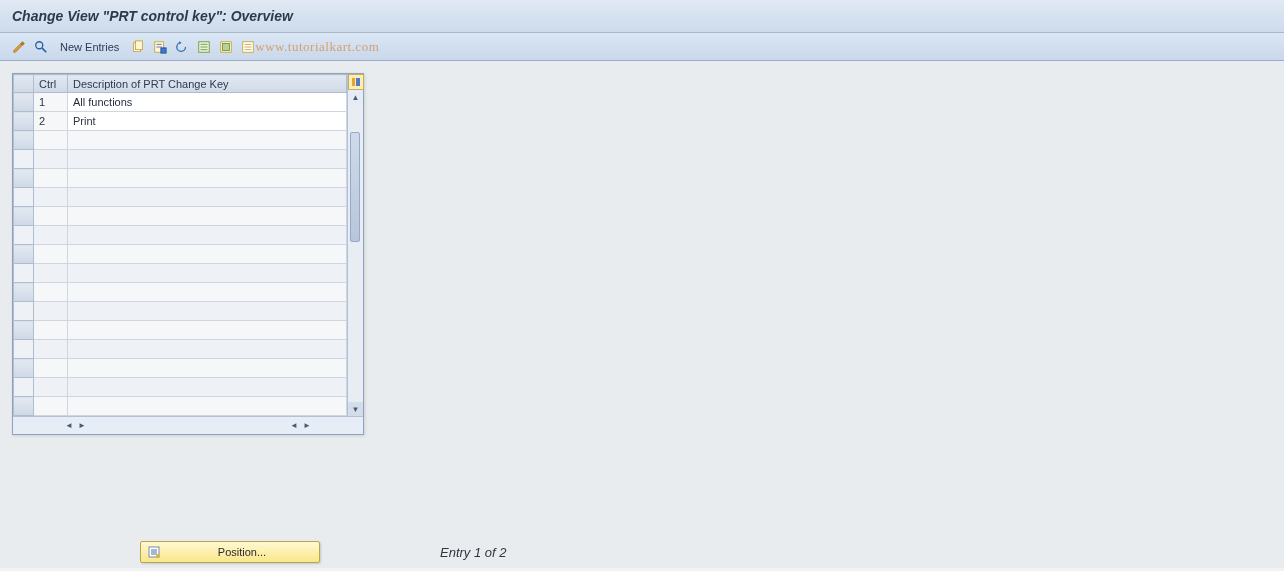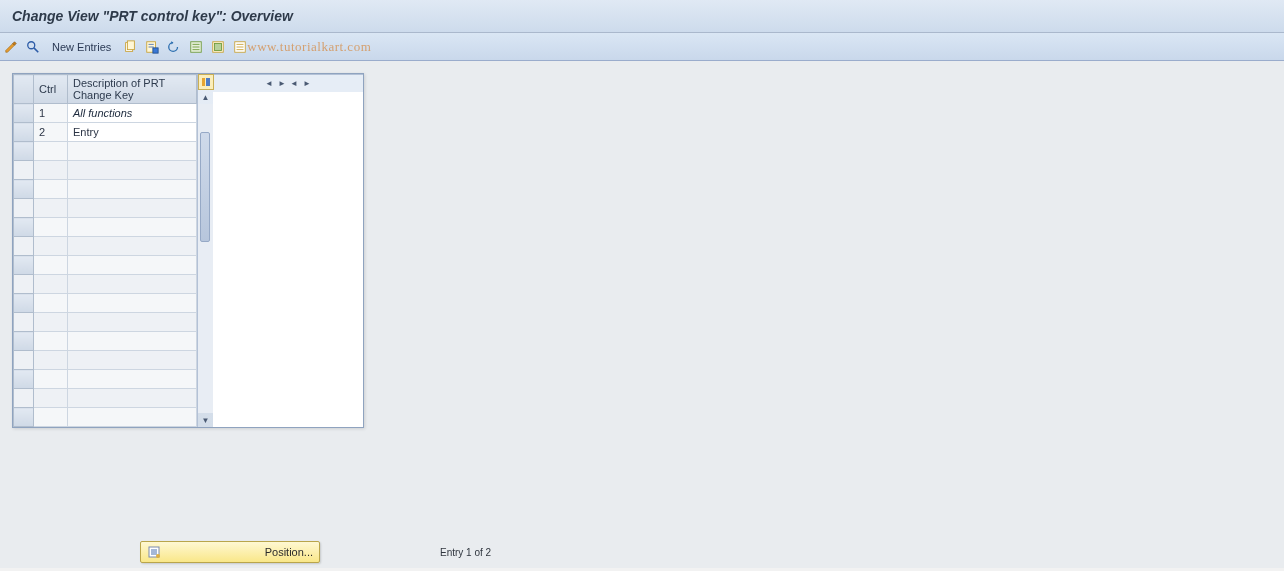--- a/index.html
+++ b/index.html
@@ -16,21 +16,21 @@
     font-weight: bold;
     font-style: italic;
     font-size: 14px;
     color: #2e3a4a;
   }
 
   
   .toolbar {
     background: linear-gradient(#dae6f4, #c9d8eb);
     border-bottom: 1px solid #9aaccc;
-    padding: 4px 2px;
+    padding: 4px 10px;
     display: flex;
     align-items: center;
     gap: 4px;
     height: 28px;
   }
   .tool-icon {
     width: 18px; height: 18px;
     display: inline-flex;
     align-items: center; justify-content: center;
     cursor: pointer;
@@ -60,21 +60,21 @@
     position: relative;
   }
 
   
   .table-box {
     width: 352px;
     border: 1px solid #8fa3bf;
     background: #fff;
     box-shadow: 1px 1px 3px rgba(0,0,0,0.12);
     display: flex;
-    flex-direction: row;
+    flex-direction: column;
   }
   .table-inner {
     display: flex;
     flex-direction: row;
   }
   .grid-area { flex: 1 1 auto; }
   .vscroll {
     width: 16px;
     background: linear-gradient(#e6edf6, #d3dde9);
     border-left: 1px solid #b3c1d6;
@@ -139,21 +139,20 @@
   }
   table.grid td.rowhdr {
     background: linear-gradient(#e2e9f2, #cfd9e6);
     border: 1px solid #b0bdcd;
     width: 20px;
   }
   table.grid td.ctrl { width: 30px; }
   table.grid td.selected {
     background: #9fc5ef;
     color: #1d2a3d;
-    font-style: italic;
   }
   table.grid tr.datarow td.desc { background: #ffffff; }
   table.grid tr.striped td { background: #eef1f5; }
   .col-row { width: 20px; }
   .col-ctrl { width: 34px; }
   .col-desc { width: auto; }
 
   
   .hscroll {
     height: 18px;
@@ -196,27 +195,28 @@
     cursor: pointer;
     box-shadow: 1px 1px 2px rgba(0,0,0,.15);
   }
   .position-btn .picon {
     width: 14px; height: 14px;
     margin-right: 10px;
     display: inline-flex; align-items:center; justify-content:center;
   }
   .position-btn .plabel {
     flex: 1;
-    text-align: right;
+    text-align: center;
     font-size: 11px;
     color: #2b2b2b;
   }
   .entry-text {
-    font-size: 10px;
+    font-size: 13px;
     color: #30363f;
+    font-style: italic;
   }
 </style>
 </head>
 <body>
 
 <div class="titlebar">
   <div class="title">Change View "PRT control key": Overview</div>
 </div>
 
 <div class="toolbar">
@@ -298,21 +298,21 @@
           </thead>
           <tbody id="grid-body">
               <tr class="datarow">
                 <td class="rowhdr"></td>
                 <td class="ctrl">1</td>
                 <td class="desc selected">All functions</td>
               </tr>
               <tr class="datarow">
                 <td class="rowhdr"></td>
                 <td class="ctrl">2</td>
-                <td class="desc">Entry</td>
+                <td class="desc">Print</td>
               </tr>
               <tr class="">
                 <td class="rowhdr"></td>
                 <td class="ctrl"></td>
                 <td></td>
               </tr>
               <tr class="striped">
                 <td class="rowhdr"></td>
                 <td class="ctrl"></td>
                 <td></td>

